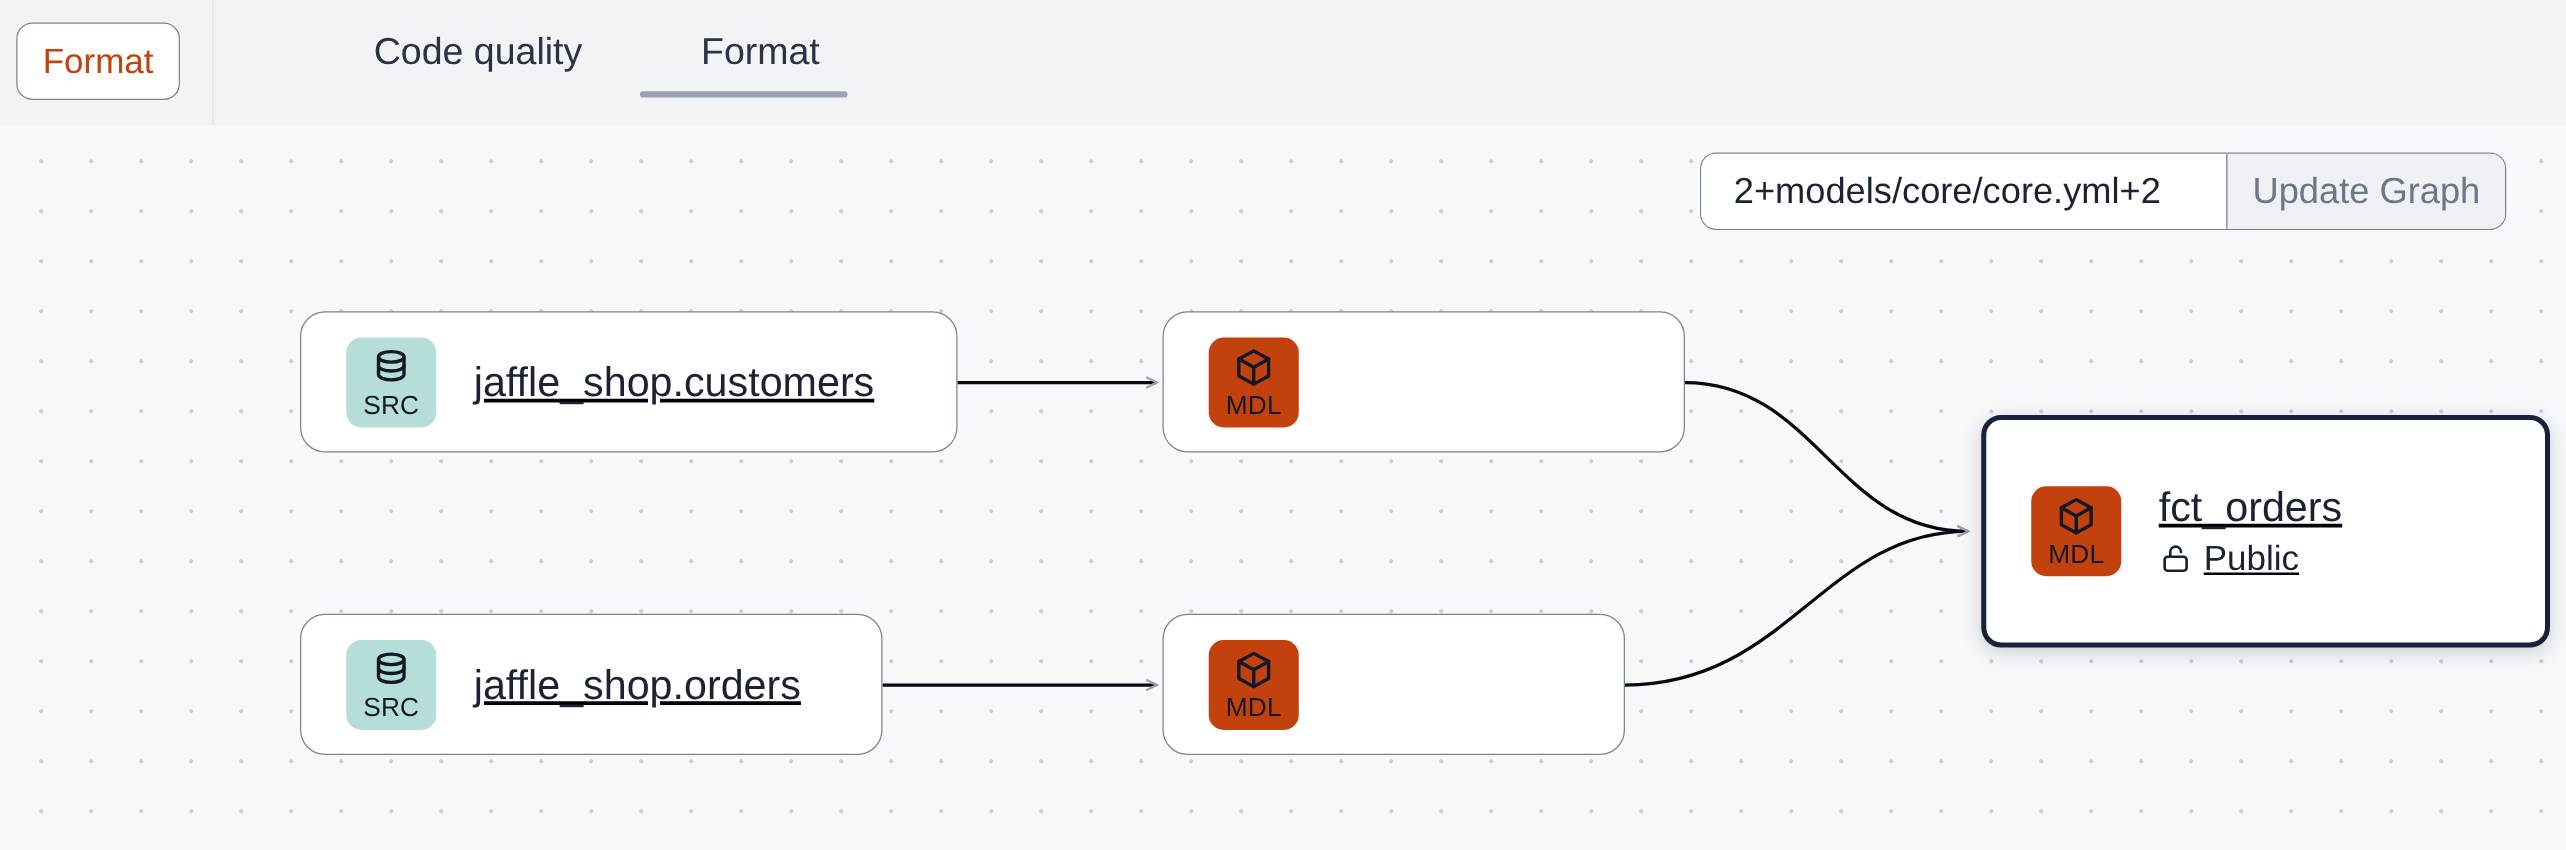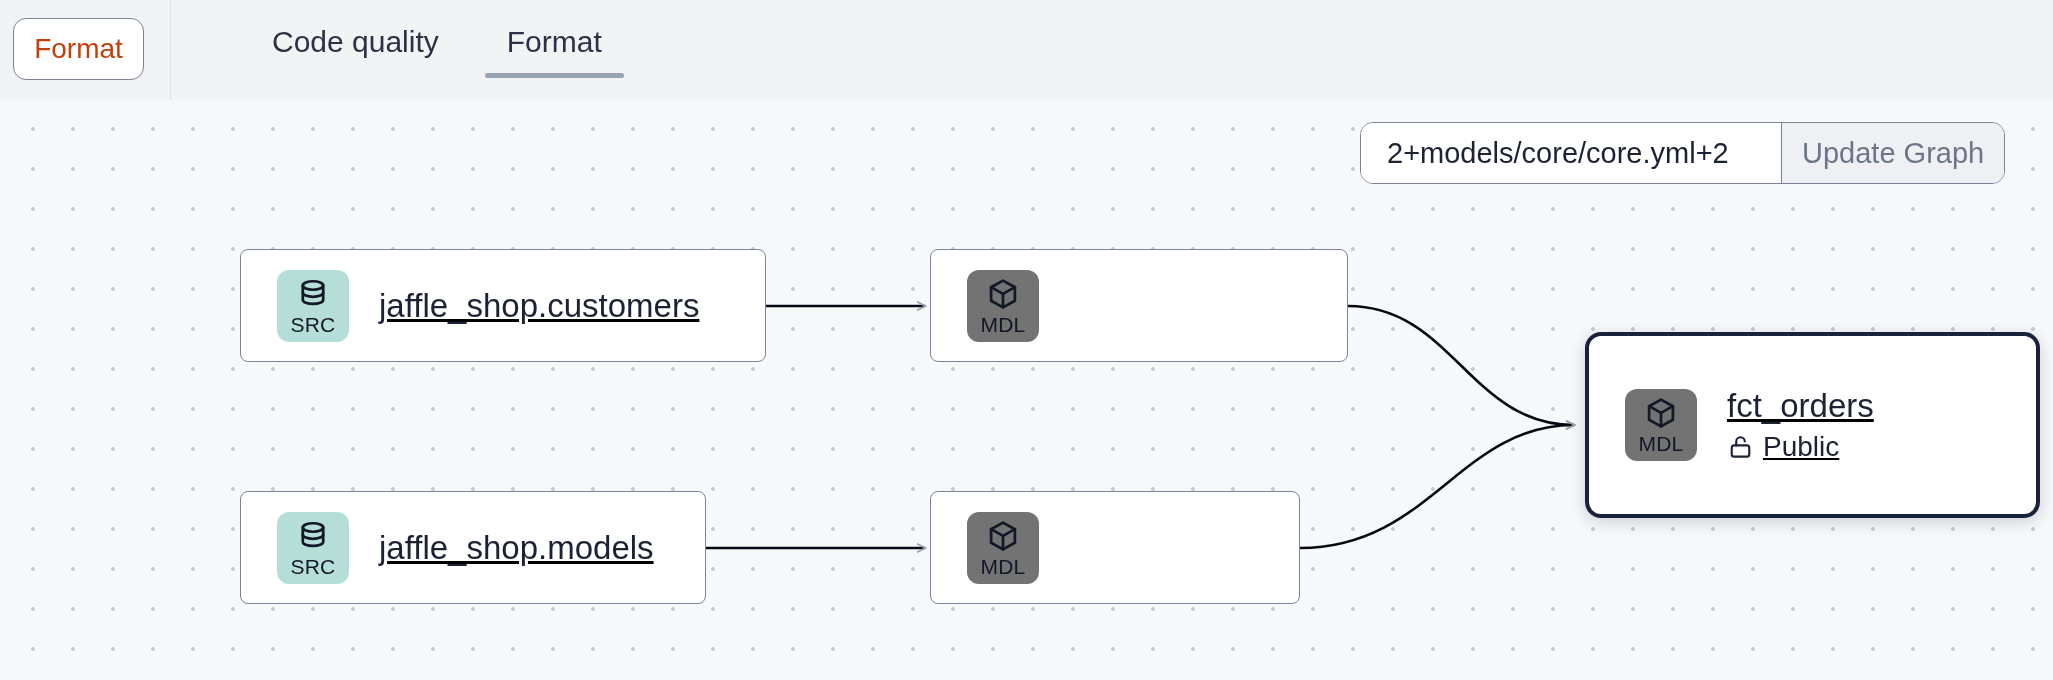--- a/index.html
+++ b/index.html
@@ -71,21 +71,21 @@
     height: 100px;
     display: flex;
     align-items: center;
     padding: 0 34px;
     font-size: 30px;
     color: #2b3245;
     cursor: pointer;
     white-space: nowrap;
     padding-bottom: 16px;
   }
-  .tab .tab-label { pointer-events: none; }
+  .tab .tab-label { pointer-events: none; margin-left: 27px; }
 
   .tab.active::after {
     content: "";
     position: absolute;
     left: 12px;
     right: 12px;
     bottom: 22px;
     height: 5px;
     border-radius: 3px;
     background: #98a2b3;
@@ -111,21 +111,21 @@
     width: 2053px;
     height: 580px;
     pointer-events: none;
   }
 
   
   .node {
     position: absolute;
     background: #ffffff;
     border: 1.6px solid #7b8396;
-    border-radius: 8px;
+    border-radius: 20px;
     display: flex;
     align-items: center;
     padding-left: 36px;
     cursor: pointer;
   }
 
   .node.selected {
     border: 4px solid #19223a;
     border-radius: 16px;
     box-shadow: 0 4px 16px rgba(20,28,50,0.18);
@@ -136,21 +136,21 @@
     height: 72px;
     border-radius: 12px;
     display: flex;
     flex-direction: column;
     align-items: center;
     justify-content: center;
     flex: 0 0 72px;
     gap: 1px;
   }
   .badge.src { background: #b5ded9; }
-  .badge.mdl { background: #737373; }
+  .badge.mdl { background: #c2410c; }
 
   .badge svg { display: block; }
 
   .badge-text {
     font-size: 21px;
     color: #121826;
     font-family: "Liberation Sans", sans-serif;
     line-height: 1;
     margin-top: 2px;
     letter-spacing: 0.2px;
@@ -296,21 +296,21 @@
     <div class="node" style="left:240px; top:391px; width:466px; height:113px;">
       <div class="badge src">
         <svg width="34" height="34" viewBox="0 0 24 24" fill="none" stroke="#121826" stroke-width="1.9" stroke-linecap="round" stroke-linejoin="round">
           <ellipse cx="12" cy="6" rx="7.2" ry="3"></ellipse>
           <path d="M4.8 6v5c0 1.66 3.22 3 7.2 3s7.2-1.34 7.2-3V6"></path>
           <path d="M4.8 11v5c0 1.66 3.22 3 7.2 3s7.2-1.34 7.2-3v-5"></path>
         </svg>
         <span class="badge-text">SRC</span>
       </div>
       <div class="node-body">
-        <div class="node-title">jaffle_shop.models</div>
+        <div class="node-title">jaffle_shop.orders</div>
       </div>
     </div>
 
     <div class="node" style="left:930px; top:391px; width:370px; height:113px;">
       <div class="badge mdl">
         <svg width="34" height="34" viewBox="0 0 24 24" fill="none" stroke="#121826" stroke-width="1.9" stroke-linecap="round" stroke-linejoin="round">
           <path d="M12 2.6 20.4 7.2v9.6L12 21.4 3.6 16.8V7.2z"></path>
           <path d="M3.6 7.2 12 11.9l8.4-4.7"></path>
           <path d="M12 11.9v9.5"></path>
         </svg>

